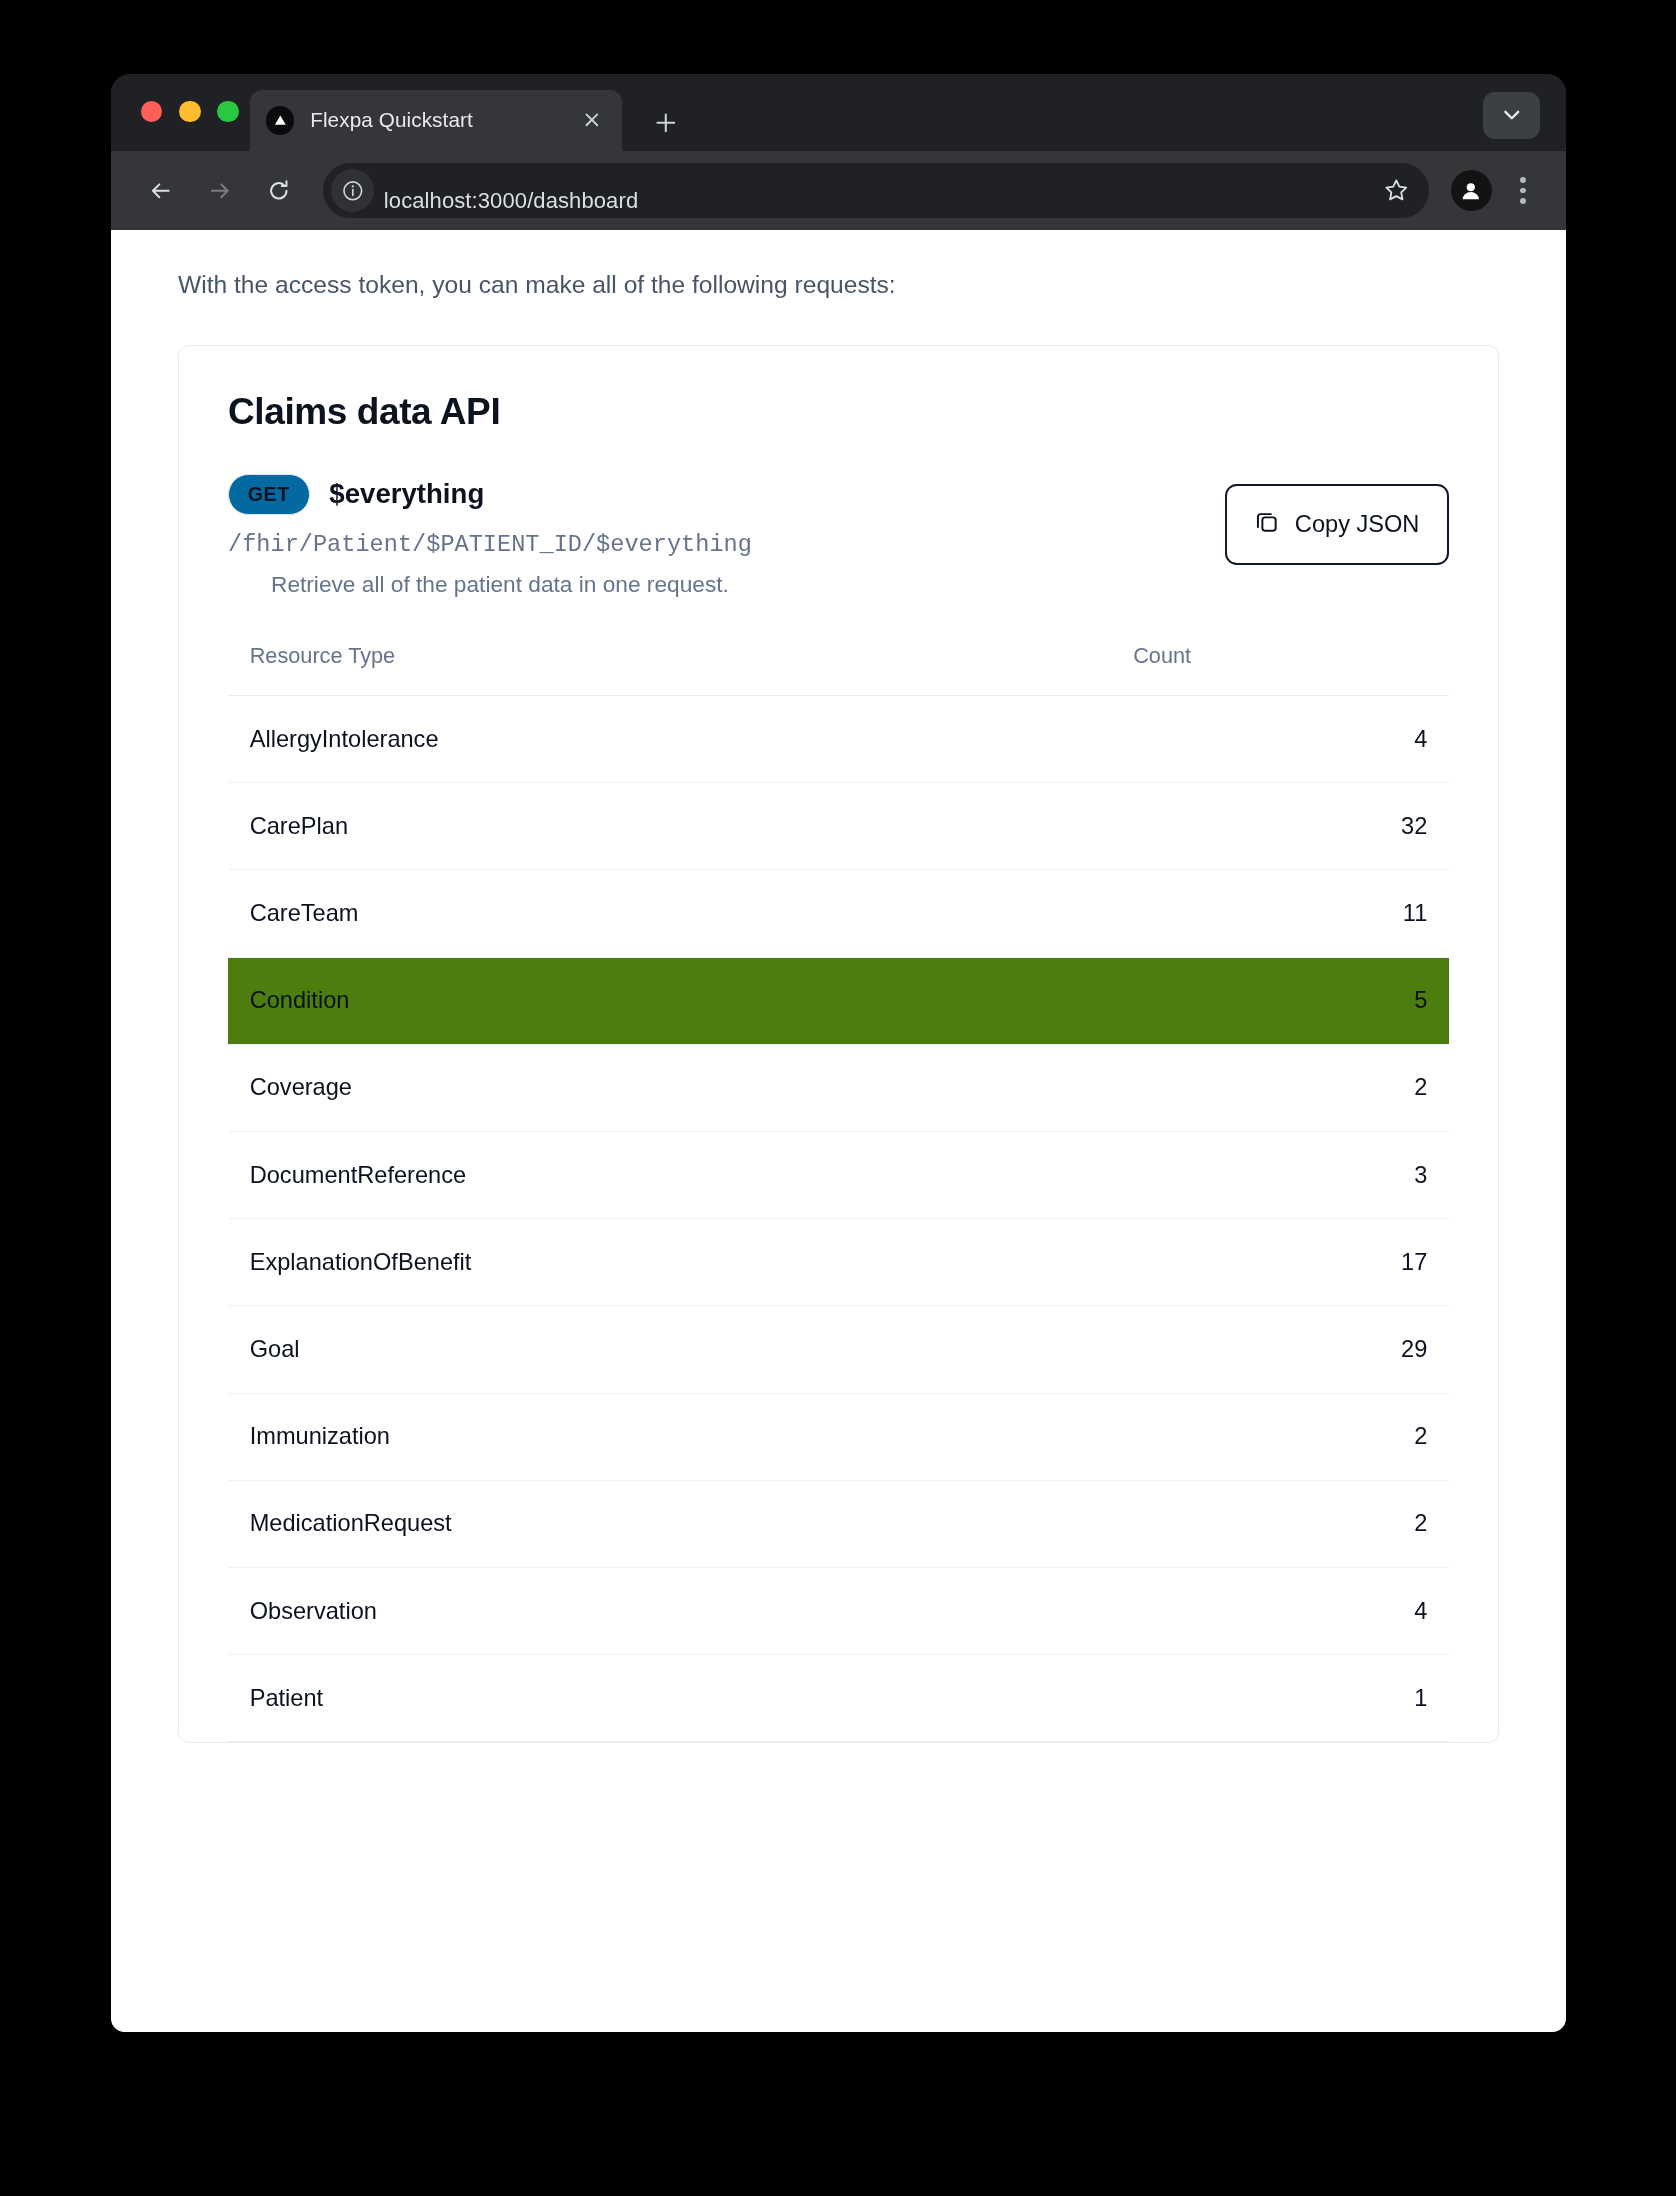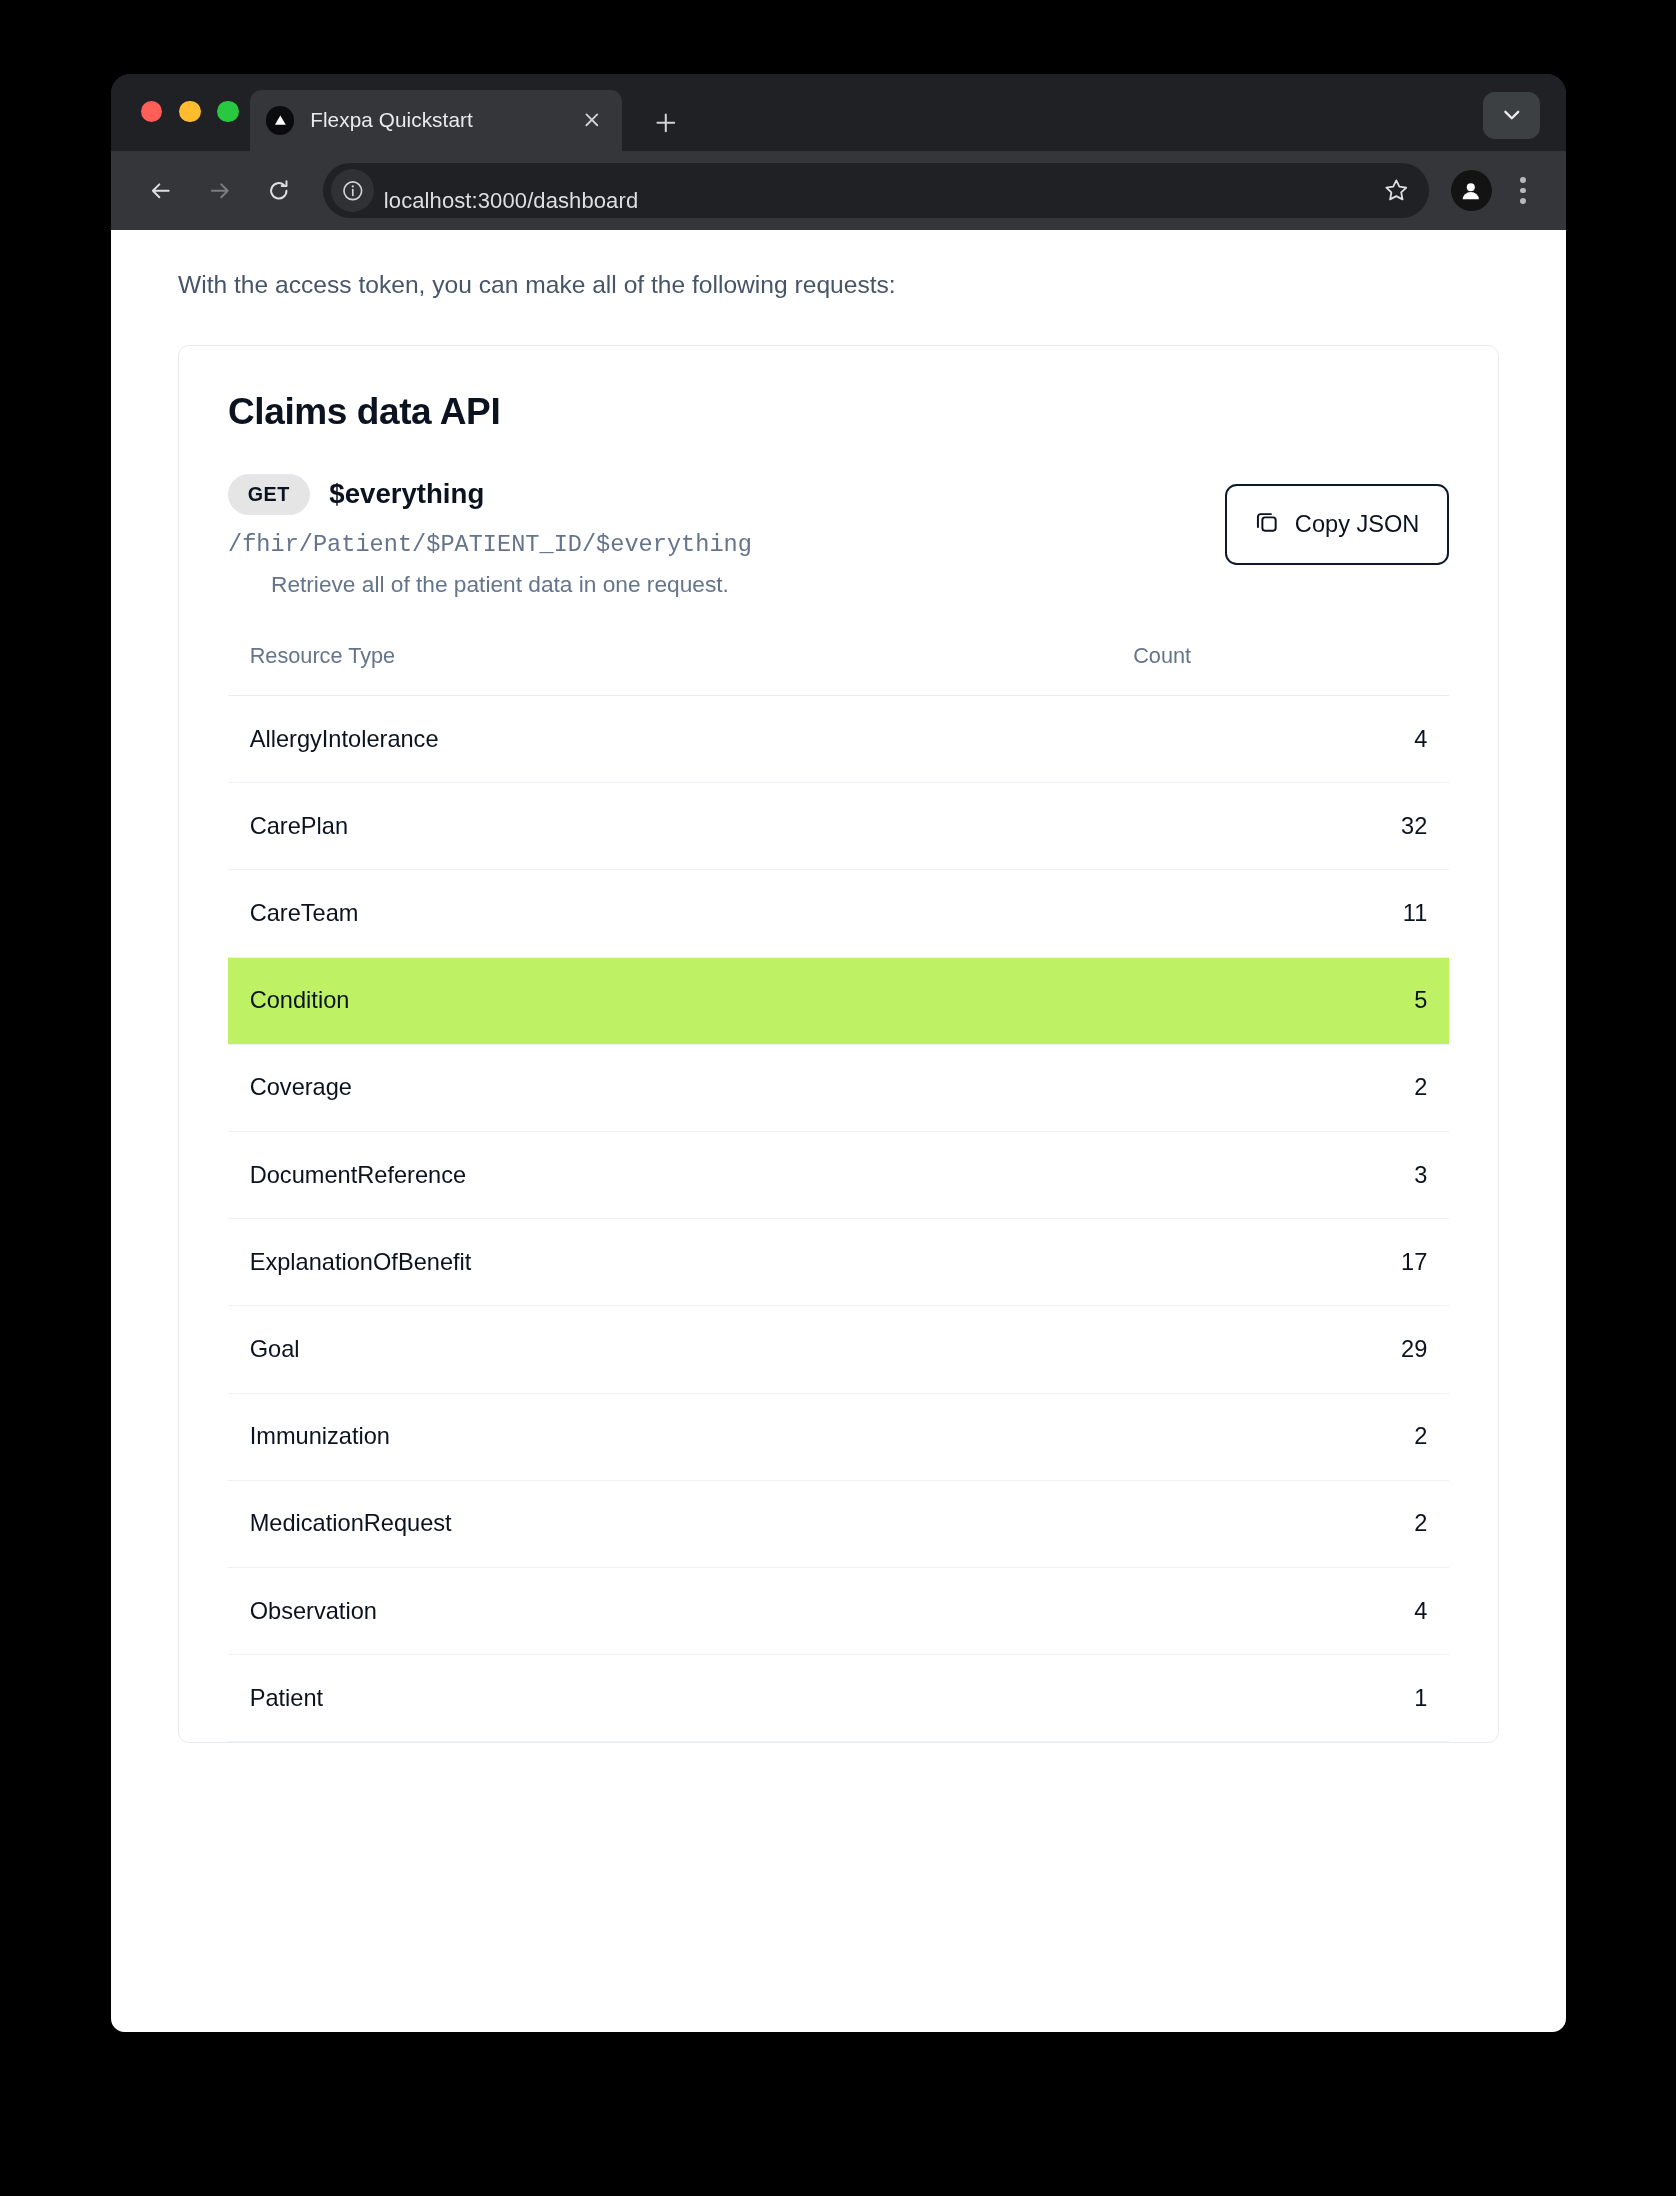--- a/index.html
+++ b/index.html
@@ -284,21 +284,21 @@
     justify-content: center;
     height: 41px;
     padding: 0 18.7px;
     border: 1px solid #e3e7ec;
     border-radius: 20.7px;
     font-size: 19.7px;
     font-weight: bold;
     color: #0b1220;
     letter-spacing: 0.6px;
     font-family: "Liberation Sans", sans-serif;
-    background: #e5e5e5;
+    background: #0369a1;
   }
 
   .endpoint-name {
     font-size: 27.6px;
     font-weight: bold;
     color: #0b1220;
     font-family: "Liberation Sans", sans-serif;
   }
 
   .endpoint-path {
@@ -354,21 +354,21 @@
 
   .resource-table td {
     font-size: 23.6px;
     color: #0b1220;
     padding: 29.6px 21.7px;
     border-bottom: 1px solid #eef1f5;
     font-family: "Liberation Sans", sans-serif;
   }
   .resource-table td.cell-count { text-align: right; }
 
-  .resource-table tr.row-highlight td { background: #bef264; margin-top: 28px; }
+  .resource-table tr.row-highlight td { background: #4d7c0f; margin-top: 28px; }
   .resource-table tr:last-child td { border-bottom: 1px solid #eef1f5; }
 </style>
 </head>
 <body>
 
 <div class="canvas">
 
   <div class="browser-window">
 
     <div class="tab-strip">

